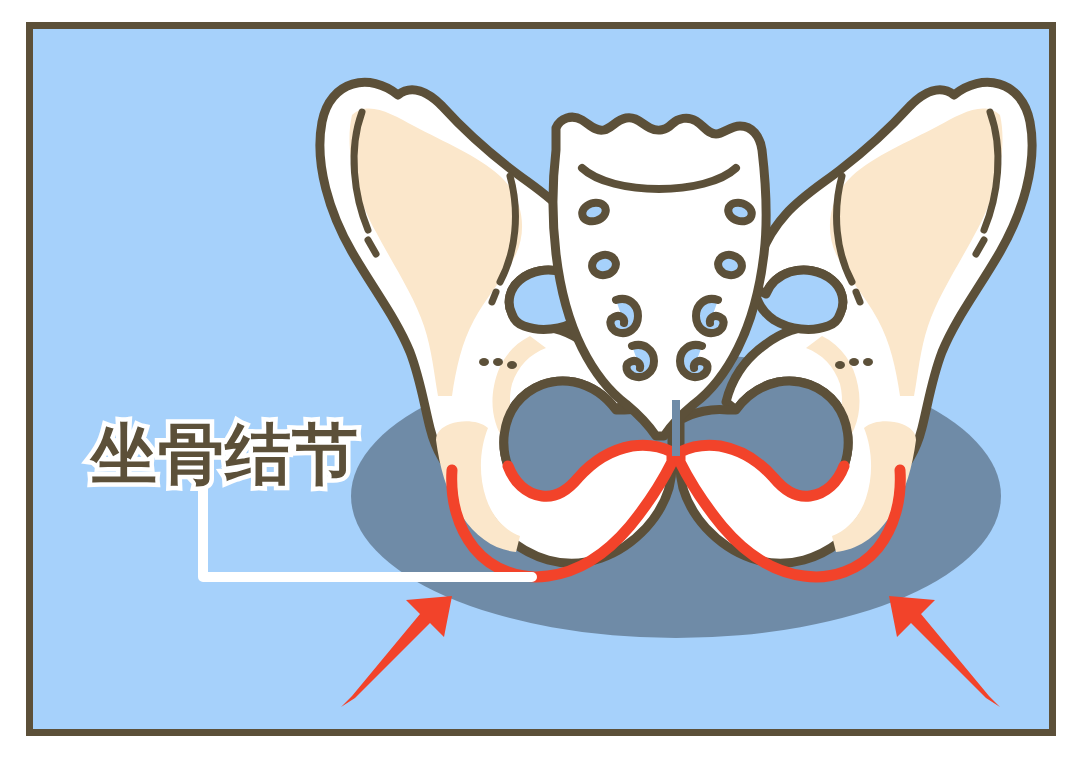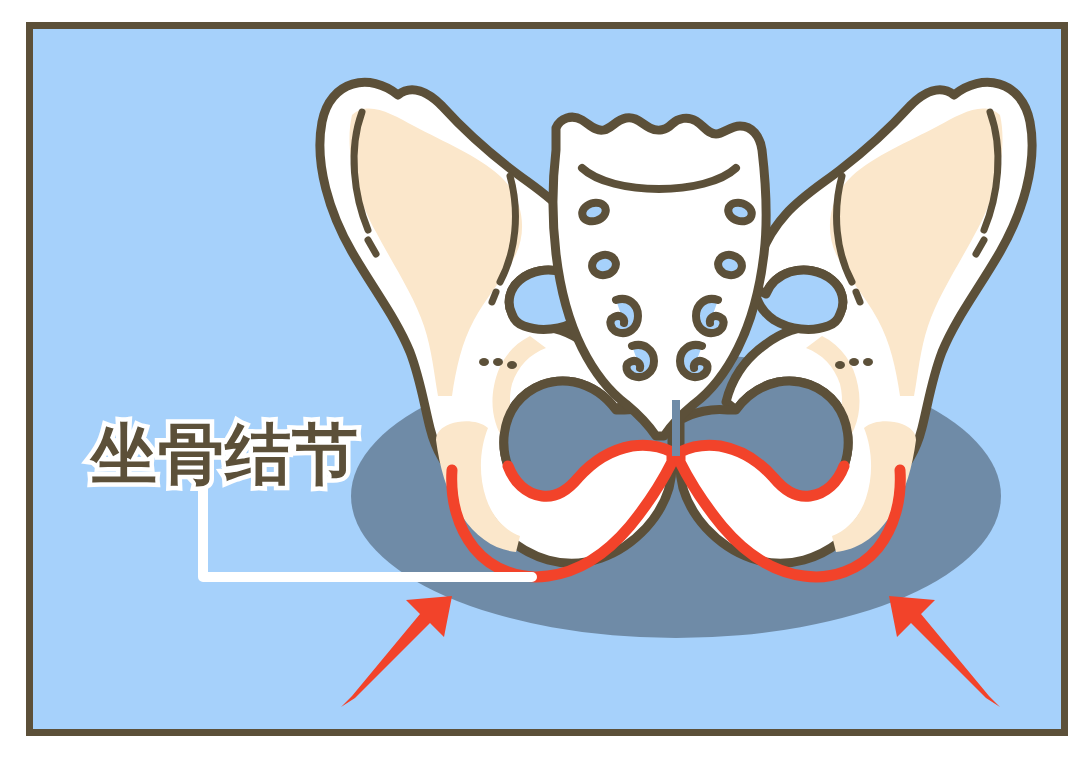--- a/index.html
+++ b/index.html
@@ -18,21 +18,20 @@
   #frame {
     position: absolute;
     left: 26px;
     top: 22px;
     width: 1016px;
     height: 700px;
     border: 7px solid #5c5039;
     background: #a6d1fb;
     box-sizing: content-box;
     overflow: hidden;
-    padding-left: 12px;
   }
   #art {
     position: absolute;
     left: -33px;
     top: -29px;
     width: 1080px;
     height: 765px;
   }
   #label {
     position: absolute;

